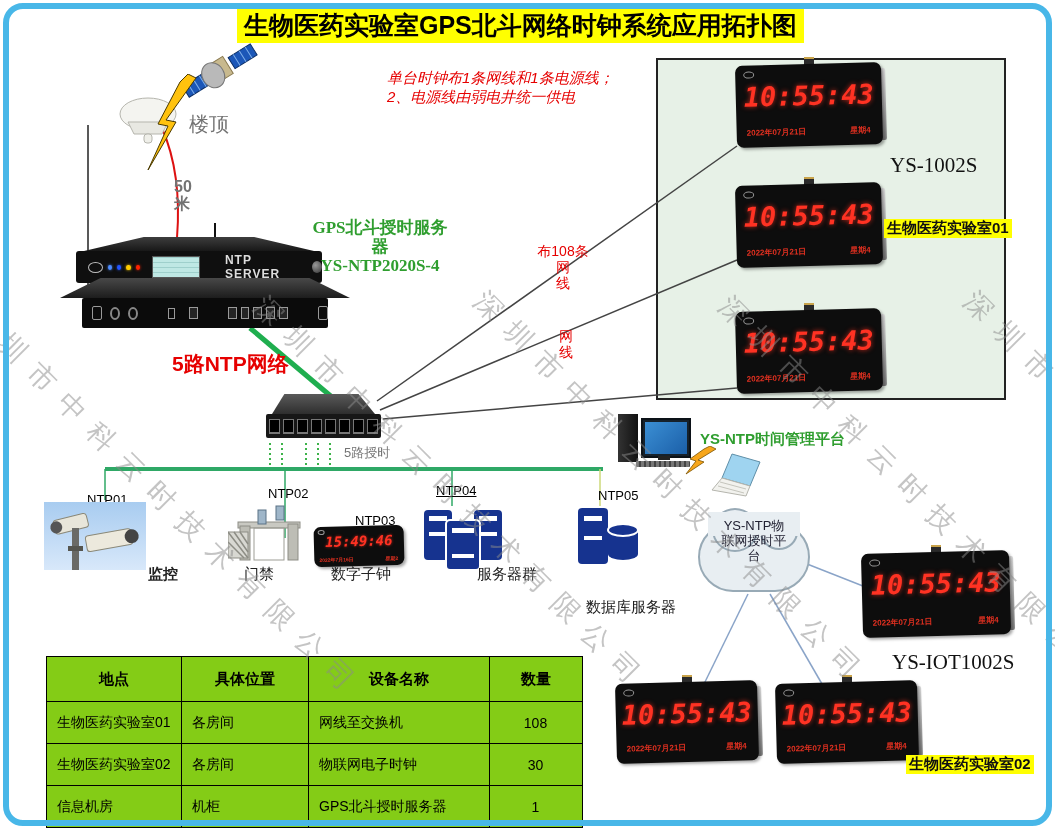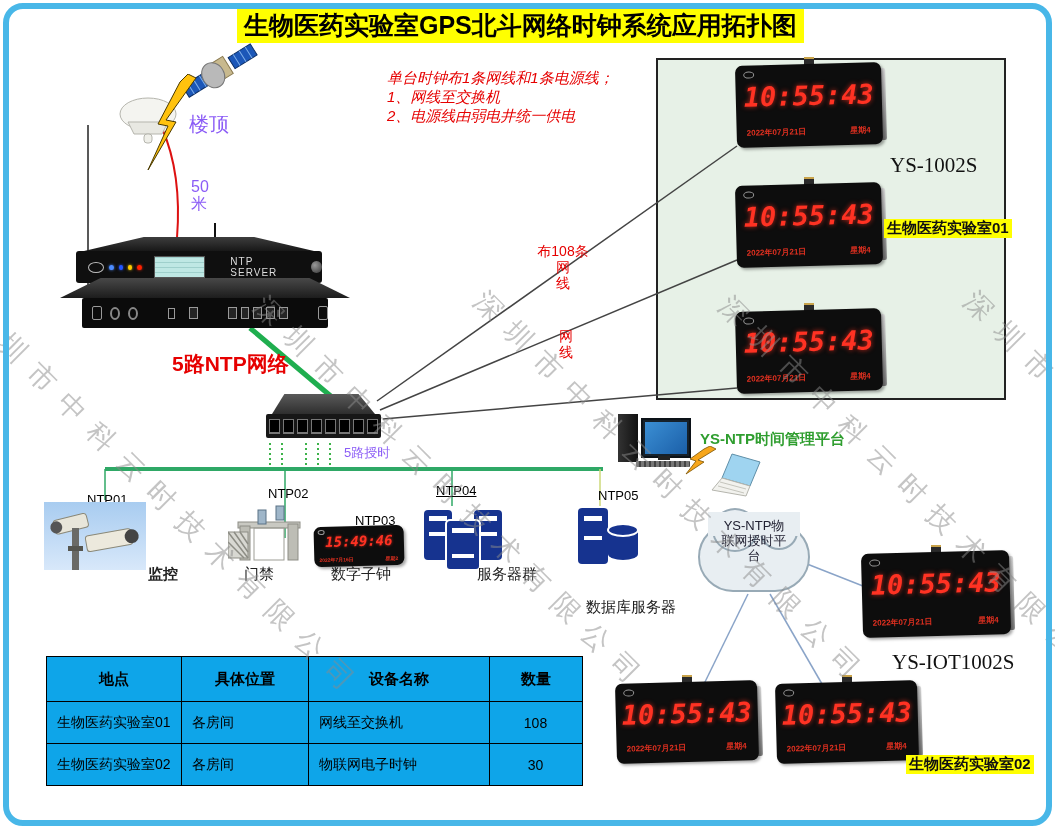--- a/index.html
+++ b/index.html
@@ -12,23 +12,23 @@
   #title{left:237px;top:8px;background:#ffff00;color:#000;font-weight:bold;font-size:25px;
          padding:1px 7px;white-space:nowrap;z-index:20;}
   
   .wm{color:#8b8b8b;opacity:.5;font-size:28px;letter-spacing:14px;white-space:nowrap;
       transform:rotate(45deg);transform-origin:left top;z-index:50;pointer-events:none;}
   
   #wires{left:0;top:0;z-index:5;pointer-events:none;}
   
   #note{left:387px;top:68px;color:#e60000;font-size:15px;line-height:19px;z-index:10;}
   #note span{display:block;font-style:italic;}
-  .plain{color:#8b5cf6;z-index:10;}
+  .plain{color:#737373;z-index:10;}
   #rooftop{left:189px;top:111px;font-size:20px;}
-  #cablelen{left:191px;top:178px;font-size:16px;line-height:17px;}
+  #cablelen{left:174px;top:178px;font-size:16px;line-height:17px;font-weight:bold;}
   #cablelen span{display:block;}
   
   .green-serif{color:#2f9e2f;font-weight:bold;font-family:"Liberation Serif",serif;z-index:10;}
   #srvlabel{left:295px;top:218px;width:170px;text-align:center;font-size:17px;line-height:19px;}
   #srvlabel span{display:block;}
   #ntp5way{left:172px;top:350px;color:#e60000;font-weight:bold;font-size:21px;z-index:10;}
   #timing5{left:344px;top:444px;font-size:13px;z-index:10;}
   .redlink{color:#e60000;font-size:14px;line-height:16px;text-align:center;z-index:10;}
   .redlink span{display:block;}
   #net108{left:531px;top:243px;width:64px;}
@@ -42,21 +42,21 @@
   #srv-front .bar{position:absolute;left:0;top:20px;width:246px;height:32px;background:#0f0f0f;
      border-radius:3px;display:flex;align-items:center;}
   .emblem{width:16px;height:9px;border:1px solid #bbb;border-radius:50%;margin-left:12px;}
   .led{width:5px;height:5px;border-radius:50%;margin-left:5px;}
   .led.b1{background:#4d8cff;box-shadow:0 0 3px #4d8cff;}
   .led.b2{background:#2255ff;box-shadow:0 0 3px #2255ff;}
   .led.y{background:#ffcc00;box-shadow:0 0 3px #ffcc00;}
   .led.r{background:#ff2200;box-shadow:0 0 3px #ff2200;}
   .lcd{width:56px;height:20px;background:#bfe8e4;border:1px solid #555;margin-left:12px;
        background-image:linear-gradient(#9fd0cc 1px,transparent 1px);background-size:4px 5px;}
-  .srvtext{color:#ddd;font-size:10px;letter-spacing:1px;margin-left:25px;font-weight:normal;}
+  .srvtext{color:#ddd;font-size:12px;letter-spacing:1px;margin-left:25px;font-weight:bold;}
   .knob{width:12px;height:12px;border-radius:50%;margin-left:16px;
         background:radial-gradient(circle at 35% 35%,#999,#333);}
   #srv-rear{left:60px;top:278px;width:290px;height:52px;}
   #srv-rear .lid{position:absolute;left:0;top:0;width:290px;height:20px;background:linear-gradient(#484848,#1d1d1d);
      clip-path:polygon(14% 0,86% 0,100% 100%,0 100%);}
   #srv-rear .bar{position:absolute;left:22px;top:20px;width:246px;height:30px;background:#0b0b0b;
      border-radius:2px;display:flex;align-items:center;}
   .sock{width:12px;height:12px;border:1px solid #999;border-radius:2px;margin-left:10px;}
   .bnc{width:9px;height:9px;border:2px solid #888;border-radius:50%;margin-left:8px;}
   .usb{width:7px;height:9px;border:1px solid #999;margin-left:16px;}
@@ -110,21 +110,21 @@
      border-radius:36px;z-index:10;}
   #cloud:before{content:"";position:absolute;left:12px;top:-16px;width:42px;height:40px;background:#e8eef2;
      border:2px solid #98aab6;border-radius:50%;}
   #cloud:after{content:"";position:absolute;right:10px;top:-10px;width:34px;height:32px;background:#e8eef2;
      border:2px solid #98aab6;border-radius:50%;}
   #cloudtxt{position:absolute;left:0;right:0;top:-6px;text-align:center;font-size:13px;line-height:15px;
      color:#223;z-index:2;}
   #cloudtxt span{display:block;}
   #cloudmask{position:absolute;left:8px;top:-12px;right:8px;height:24px;background:#e8eef2;z-index:1;}
   
-  #tbl{left:46px;top:656px;border-collapse:collapse;z-index:10;background:#0ea5e9;padding-left:22px;}
+  #tbl{left:46px;top:656px;border-collapse:collapse;z-index:10;background:#84cc16;padding-left:22px;}
   #tbl th,#tbl td{border:1px solid #000;font-size:14px;color:#000;}
   #tbl th{font-size:15px;font-weight:bold;height:42px;text-align:center;}
   #tbl td{height:39px;padding-left:10px;}
   #tbl td.num{text-align:center;padding-left:0;}
   .c1{width:132px;} .c2{width:124px;} .c3{width:178px;border-radius:7px;} .c4{width:90px;}
 </style>
 </head>
 <body>
 
 <div id="page">
@@ -183,21 +183,20 @@
   </svg>
 
   <div class="abs plain" id="rooftop">楼顶</div>
   <div class="abs plain" id="cablelen">
     <span>50</span>
     <span>米</span>
   </div>
 
   <div class="abs" id="note">
     <span>单台时钟布1条网线和1条电源线；</span>
-    <span>1、网线至交换机</span>
     <span>2、电源线由弱电井统一供电</span>
   </div>
 
   <div class="abs dev" id="srv-front">
     <div class="rod"></div>
     <div class="lid"></div>
     <div class="bar">
       <div class="emblem"></div>
       <span class="led b1"></span>
       <span class="led b2"></span>
@@ -219,20 +218,25 @@
       <div class="rj lone"></div>
       <div class="rj gap"></div>
       <div class="rj"></div>
       <div class="rj"></div>
       <div class="rj"></div>
       <div class="rj"></div>
       <div class="sock gap"></div>
     </div>
   </div>
 
+  <div class="abs green-serif" id="srvlabel">
+    <span>GPS北斗授时服务</span>
+    <span>器</span>
+    <span>YS-NTP2020S-4</span>
+  </div>
 
   <div class="abs" id="ntp5way">5路NTP网络</div>
 
   <div class="abs dev" id="switch">
     <div class="top"></div>
     <div class="face">
       <div class="port"></div>
       <div class="port"></div>
       <div class="port"></div>
       <div class="port"></div>
@@ -438,20 +442,26 @@
       <td>各房间</td>
       <td>网线至交换机</td>
       <td class="num">108</td>
     </tr>
     <tr>
       <td>生物医药实验室02</td>
       <td>各房间</td>
       <td>物联网电子时钟</td>
       <td class="num">30</td>
     </tr>
+    <tr>
+      <td>信息机房</td>
+      <td>机柜</td>
+      <td>GPS北斗授时服务器</td>
+      <td class="num">1</td>
+    </tr>
   </tbody>
     </table>
 
   <div class="abs wm" style="left:-14px;top:295px;">深圳市中科云时技术有限公司</div>
   <div class="abs wm" style="left:272px;top:288px;">深圳市中科云时技术有限公司</div>
   <div class="abs wm" style="left:492px;top:283px;">深圳市中科云时技术有限公司</div>
   <div class="abs wm" style="left:737px;top:288px;">深圳市中科云时技术有限公司</div>
   <div class="abs wm" style="left:982px;top:283px;">深圳市中科云时技术有限公司</div>
 
   <div id="frame"></div>

